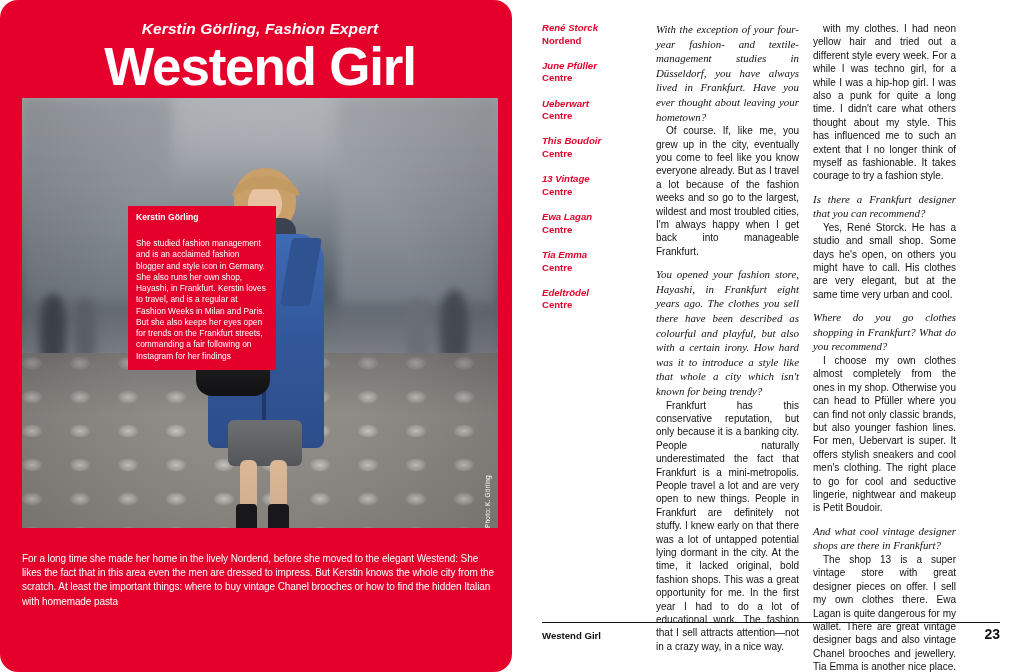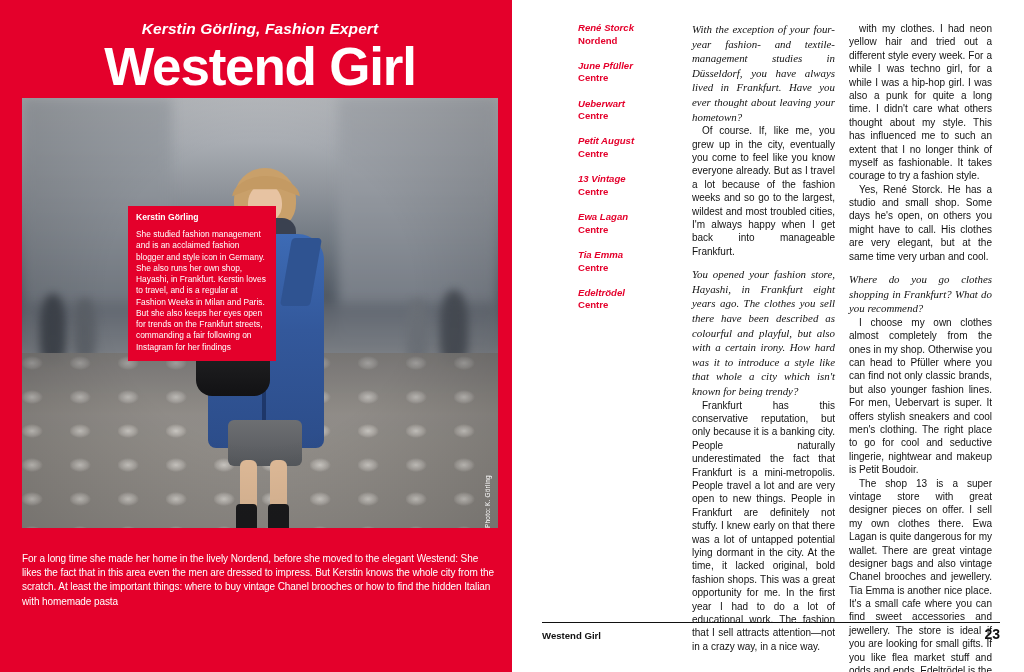--- a/index.html
+++ b/index.html
@@ -15,20 +15,21 @@
     background: #ffffff;
   }
 
   
   #left-page {
     position: absolute;
     left: 0; top: 0;
     width: 512px; height: 672px;
     background: #e4002b;
     overflow: hidden;
+    border-radius: 18px;
   }
   #left-inner {
     position: absolute;
     left: 22px; top: 8px;
     width: 476px; height: 656px;
   }
 
   .kicker {
     font-family: "Liberation Sans", sans-serif;
     font-weight: bold;
@@ -183,21 +184,21 @@
     left: 106px; top: 108px;
     width: 148px;
     background: #e4002b;
     padding: 6px 8px 8px 8px;
   }
   #bio-name {
     font-family: "Liberation Sans", sans-serif;
     font-weight: bold;
     font-size: 8.6px;
     color: #ffffff;
-    margin-bottom: 7px;
+    margin-bottom: 16px;
   }
   #bio-text {
     font-family: "Liberation Sans", sans-serif;
     font-size: 8.4px;
     line-height: 1.34;
     color: #ffffff;
   }
 
   
   #standfirst {
@@ -226,21 +227,21 @@
     background: #d8d8d8;
   }
   #cols {
     position: absolute;
     left: 30px; top: 22px;
     width: 458px; height: 590px;
     display: flex;
     gap: 14px;
   }
   .col { width: 143px; }
-  .col-shops { width: 100px; margin-left: 36px; }
+  .col-shops { width: 100px; }
 
   .shop {
     font-family: "Liberation Sans", sans-serif;
     font-weight: bold;
     font-size: 9.6px;
     line-height: 1.32;
     color: #e4002b;
     margin-bottom: 12.5px;
   }
   .shop .name { font-style: italic; }
@@ -357,21 +358,21 @@
           </div>
           <div class="shop">
             <div class="name">June Pfüller</div>
             <div>Centre</div>
           </div>
           <div class="shop">
             <div class="name">Ueberwart</div>
             <div>Centre</div>
           </div>
           <div class="shop">
-            <div class="name">Petit August</div>
+            <div class="name">This Boudoir</div>
             <div>Centre</div>
           </div>
           <div class="shop">
             <div class="name">13 Vintage</div>
             <div>Centre</div>
           </div>
           <div class="shop">
             <div class="name">Ewa Lagan</div>
             <div>Centre</div>
           </div>
@@ -386,23 +387,25 @@
         </div>
 
       <div class="col" id="col-1">
           <p class="q first">With the exception of your four-year fashion- and textile-management studies in Düsseldorf, you have always lived in Frankfurt. Have you ever thought about leaving your hometown?</p>
           <p class="body">Of course. If, like me, you grew up in the city, eventually you come to feel like you know everyone already. But as I travel a lot because of the fashion weeks and so go to the largest, wildest and most troubled cities, I'm always happy when I get back into manageable Frankfurt.</p>
           <p class="q">You opened your fashion store, Hayashi, in Frankfurt eight years ago. The clothes you sell there have been described as colourful and playful, but also with a certain irony. How hard was it to introduce a style like that whole a city which isn't known for being trendy?</p>
           <p class="body">Frankfurt has this conservative reputation, but only because it is a banking city. People naturally underestimated the fact that Frankfurt is a mini-metropolis. People travel a lot and are very open to new things. People in Frankfurt are definitely not stuffy. I knew early on that there was a lot of untapped potential lying dormant in the city. At the time, it lacked original, bold fashion shops. This was a great opportunity for me. In the first year I had to do a lot of educational work. The fashion that I sell attracts attention—not in a crazy way, in a nice way.</p>
         </div>
       <div class="col" id="col-2">
           <p class="body">with my clothes. I had neon yellow hair and tried out a different style every week. For a while I was techno girl, for a while I was a hip-hop girl. I was also a punk for quite a long time. I didn't care what others thought about my style. This has influenced me to such an extent that I no longer think of myself as fashionable. It takes courage to try a fashion style.</p>
+          <p class="q">Is there a Frankfurt designer that you can recommend?</p>
           <p class="body">Yes, René Storck. He has a studio and small shop. Some days he's open, on others you might have to call. His clothes are very elegant, but at the same time very urban and cool.</p>
           <p class="q">Where do you go clothes shopping in Frankfurt? What do you recommend?</p>
           <p class="body">I choose my own clothes almost completely from the ones in my shop. Otherwise you can head to Pfüller where you can find not only classic brands, but also younger fashion lines. For men, Uebervart is super. It offers stylish sneakers and cool men's clothing. The right place to go for cool and seductive lingerie, nightwear and makeup is Petit Boudoir.</p>
+          <p class="q">And what cool vintage designer shops are there in Frankfurt?</p>
           <p class="body">The shop 13 is a super vintage store with great designer pieces on offer. I sell my own clothes there. Ewa Lagan is quite dangerous for my wallet. There are great vintage designer bags and also vintage Chanel brooches and jewellery. Tia Emma is another nice place. It's a small cafe where you can find sweet accessories and jewellery. The store is ideal if you are looking for small gifts. If you like flea market stuff and odds and ends, Edeltrödel is the place for you.</p>
         </div>
     </div>
 
     <div id="footer-rule"></div>
     <div id="footer-title">Westend Girl</div>
     <div id="page-num">23</div>
   </div>
 
 </div>

